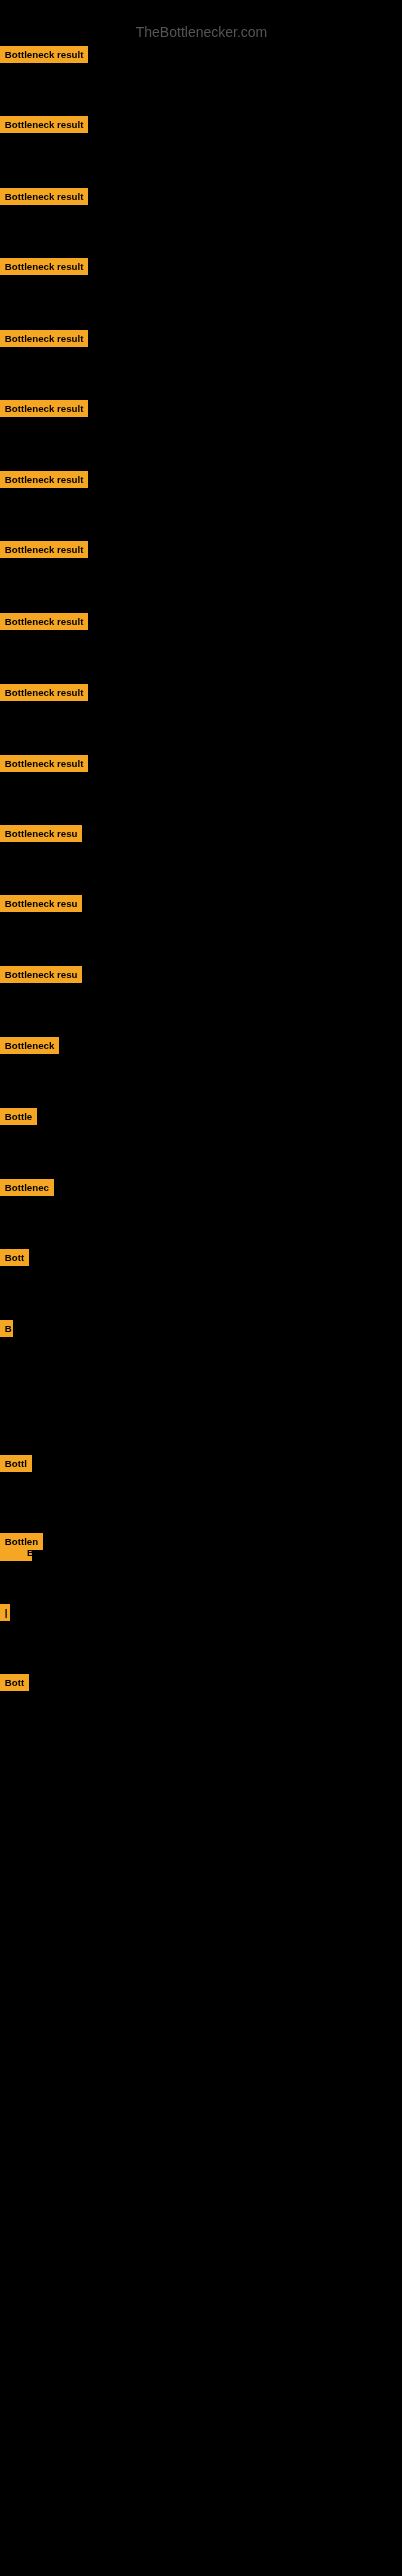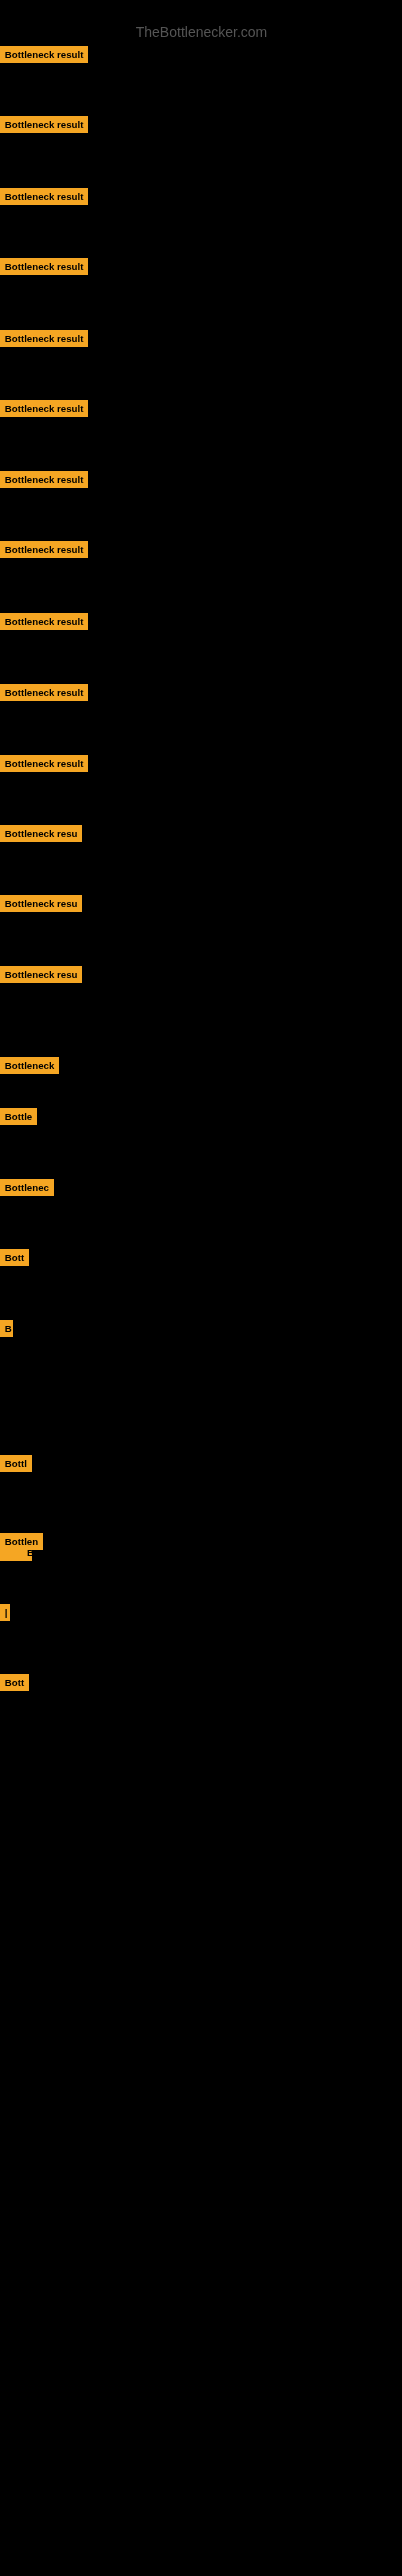--- a/index.html
+++ b/index.html
@@ -48,21 +48,21 @@
 <div class="bottleneck-badge" style="top: 330px; max-width: 126px;">Bottleneck result</div>
 <div class="bottleneck-badge" style="top: 400px; max-width: 122px;">Bottleneck result</div>
 <div class="bottleneck-badge" style="top: 471px; max-width: 121px;">Bottleneck result</div>
 <div class="bottleneck-badge" style="top: 541px; max-width: 119px;">Bottleneck result</div>
 <div class="bottleneck-badge" style="top: 613px; max-width: 121px;">Bottleneck result</div>
 <div class="bottleneck-badge" style="top: 684px; max-width: 120px;">Bottleneck result</div>
 <div class="bottleneck-badge" style="top: 755px; max-width: 117px;">Bottleneck result</div>
 <div class="bottleneck-badge" style="top: 825px; max-width: 106px;">Bottleneck resu</div>
 <div class="bottleneck-badge" style="top: 895px; max-width: 103px;">Bottleneck resu</div>
 <div class="bottleneck-badge" style="top: 966px; max-width: 100px;">Bottleneck resu</div>
-<div class="bottleneck-badge" style="top: 1037px; max-width: 71px; margin-top: 20px;">Bottleneck</div>
+<div class="bottleneck-badge" style="top: 1037px; max-width: 71px;">Bottleneck</div>
 <div class="bottleneck-badge" style="top: 1108px; max-width: 44px;">Bottle</div>
 <div class="bottleneck-badge" style="top: 1179px; max-width: 61px;">Bottlenec</div>
 <div class="bottleneck-badge" style="top: 1249px; max-width: 32px;">Bott</div>
 <div class="bottleneck-badge" style="top: 1320px; max-width: 13px;">B</div>
 <div class="bottleneck-badge" style="top: 1455px; max-width: 35px;">Bottl</div>
 <div class="bottleneck-badge" style="top: 1544px; max-width: 19.3px; padding-left: 27px;">Bo</div>
 <div class="bottleneck-badge" style="top: 1533px; max-width: 48px;">Bottlen</div>
 <div class="bottleneck-badge" style="top: 1604px; max-width: 6.4px;">|</div>
 <div class="bottleneck-badge" style="top: 1674px; max-width: 32px;">Bott</div>
 

